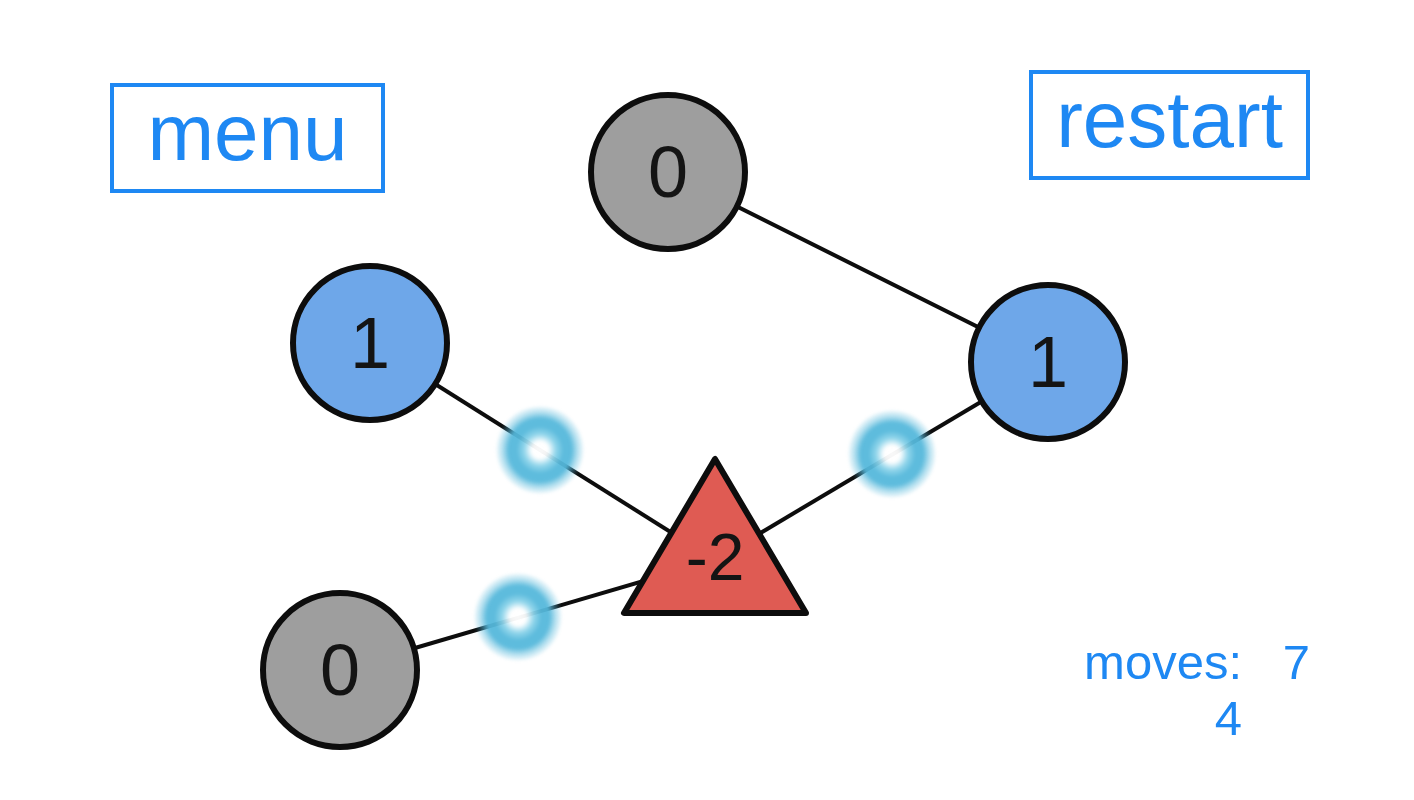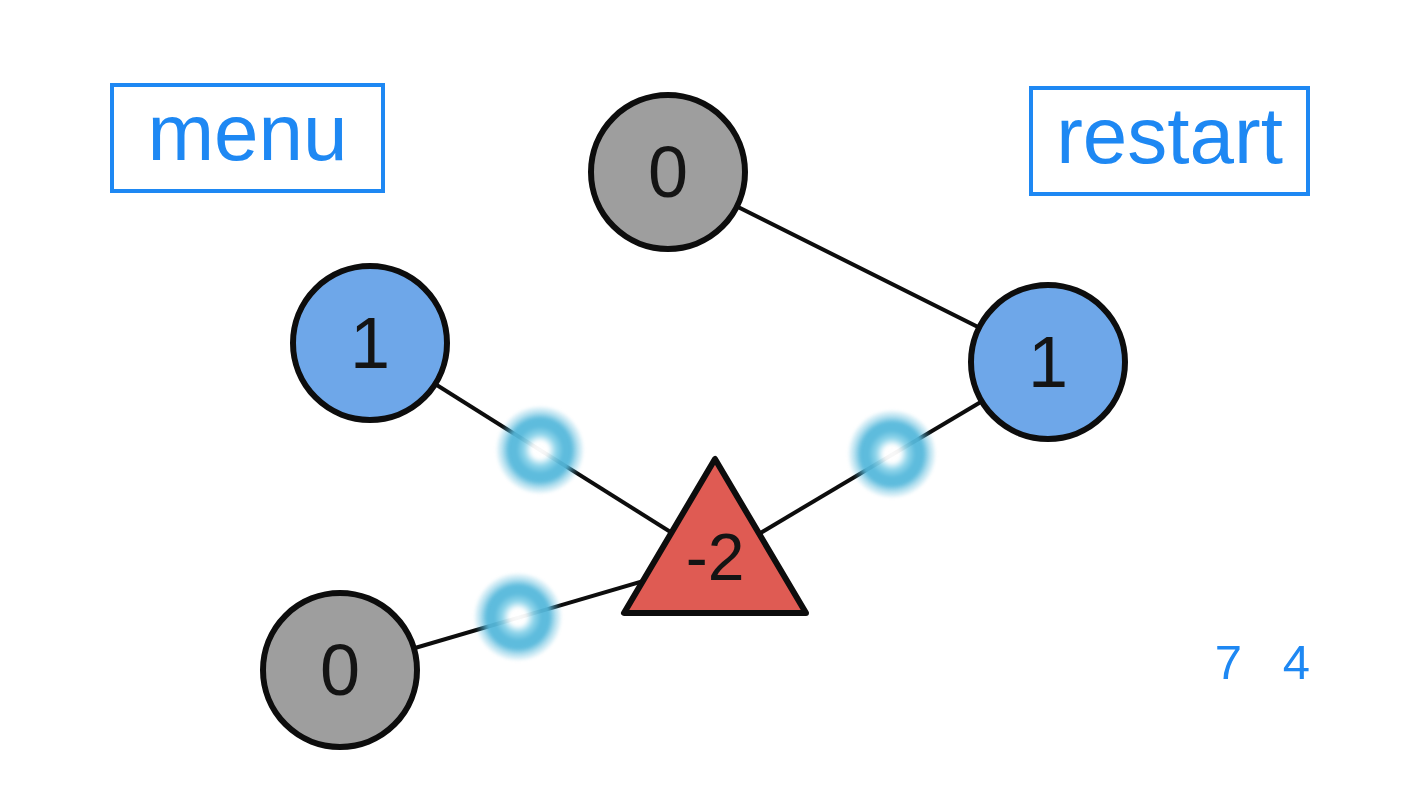--- a/index.html
+++ b/index.html
@@ -22,21 +22,21 @@
     font-weight: 300;
     font-size: 80px;
     line-height: 1;
     display: flex;
     align-items: center;
     justify-content: center;
     padding-bottom: 11px;
     cursor: pointer;
   }
   .btn-menu    { left: 110px;  top: 83px; width: 275px; height: 110px; }
-  .btn-restart { left: 1029px; top: 86px; width: 281px; height: 110px; }
+  .btn-restart { left: 1029px; top: 70px; width: 281px; height: 110px; }
 
   
   svg.edges { position: absolute; left: 0; top: 0; z-index: 1; }
   svg.edges line { stroke: #0d0d0d; stroke-width: 4; }
 
   
   .glow-dot {
     position: absolute;
     width: 88px; height: 88px;
     margin: -44px 0 0 -44px;
@@ -155,17 +155,18 @@
     <svg width="204" height="172" viewBox="0 0 204 172">
       <polygon points="102,9 11,163 193,163" fill="#df5b53" stroke="#0d0d0d" stroke-width="6" stroke-linejoin="round"></polygon>
     </svg>
     <div class="triangle-label">-2</div>
   </div>
 
   <div class="game-btn btn-menu">menu</div>
   <div class="game-btn btn-restart">restart</div>
 
   <div class="hud">
+    <span>moves:</span>
     <span>7</span>
     <span>4</span>
   </div>
 
 </div>
 
 </body></html>

